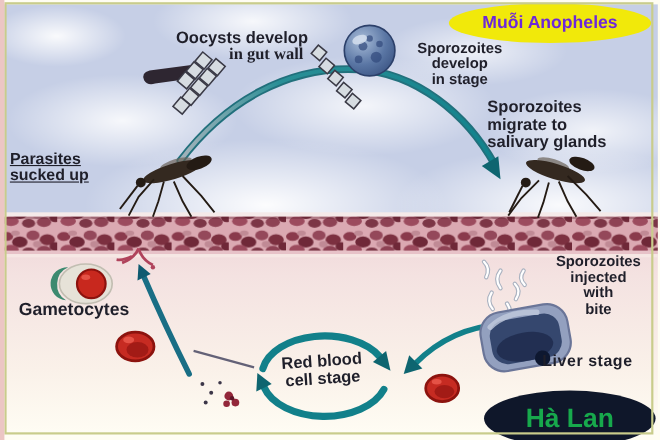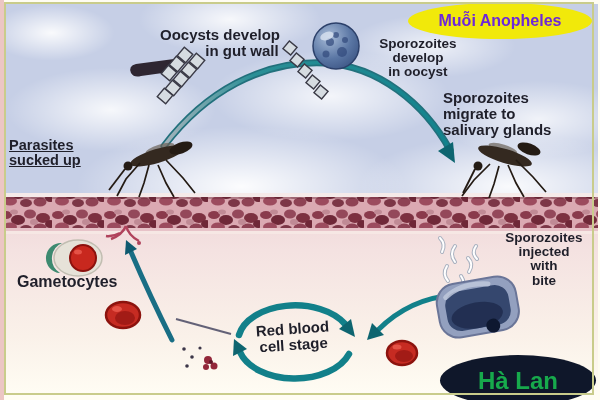--- a/index.html
+++ b/index.html
@@ -21,21 +21,21 @@
       radial-gradient(ellipse 200px 70px at 85% 95%, rgba(255,255,255,.9), rgba(255,255,255,0) 75%);
   }
   #tissue{
     position:absolute; left:4px; top:194px; width:594px; height:203px; z-index:1;
     background:linear-gradient(180deg,#eed3d6 0%,#f4e2e1 28%,#faf1e9 70%,#fffdf4 100%);
   }
   #diagram-svg{ position:absolute; left:0; top:0; z-index:10; }
   .lbl{ position:absolute; z-index:20; font-weight:bold; color:#1f1f2a; line-height:1.05; }
   .lbl span{ display:block; }
   #lbl-oocysts{ left:140px; top:27px; width:160px; font-size:15px; text-align:center; }
-  #lbl-oocysts .shift-r{ transform:translateX(22px); }
+  #lbl-oocysts .shift-r{ transform:translateX(22px);font-family:Liberation Serif, serif; }
   #lbl-spz-oocyst{ left:366px; top:37px; width:104px; font-size:13.5px; text-align:center; }
   #lbl-spz-migrate{ left:443px; top:90px; width:150px; font-size:15px; }
   #lbl-parasites{ left:9px; top:138px; width:118px; font-size:14.5px;text-decoration:underline; }
   #lbl-parasites .line-r{ }
   #lbl-gametocytes{ left:17px; top:274px; font-size:16px; }
   #lbl-rbc{ left:237px; top:321px; width:112px; font-size:15px; text-align:center; transform:rotate(-4deg); }
   #lbl-spz-injected{ left:494px; top:231px; width:100px; font-size:13.5px; text-align:center; }
   #lbl-liver{ left:493px; top:322px; font-size:14.5px; letter-spacing:.5px; }
   .badge{
     position:absolute; z-index:25; border-radius:50%;
@@ -241,21 +241,21 @@
   </svg>
 
   <div class="lbl" id="lbl-oocysts">
     <span>Oocysts develop</span>
     <span class="shift-r">in gut wall</span>
   </div>
 
   <div class="lbl" id="lbl-spz-oocyst">
     <span>Sporozoites</span>
     <span>develop</span>
-    <span>in oocyst</span>
+    <span>in stage</span>
   </div>
 
   <div class="lbl" id="lbl-spz-migrate">
     <span>Sporozoites</span>
     <span>migrate to</span>
     <span>salivary glands</span>
   </div>
 
   <div class="lbl" id="lbl-parasites">
     <span>Parasites</span>
@@ -269,19 +269,20 @@
     <span>cell stage</span>
   </div>
 
   <div class="lbl" id="lbl-spz-injected">
     <span>Sporozoites</span>
     <span>injected</span>
     <span>with</span>
     <span>bite</span>
   </div>
 
+  <div class="lbl" id="lbl-liver">Liver stage</div>
 
   <div class="badge" id="badge-top">Muỗi Anopheles</div>
   <div class="badge" id="badge-bottom">Hà Lan</div>
 
   <div id="frame"></div>
   <div id="left-strip"></div>
 </div>
 
 </body></html>

